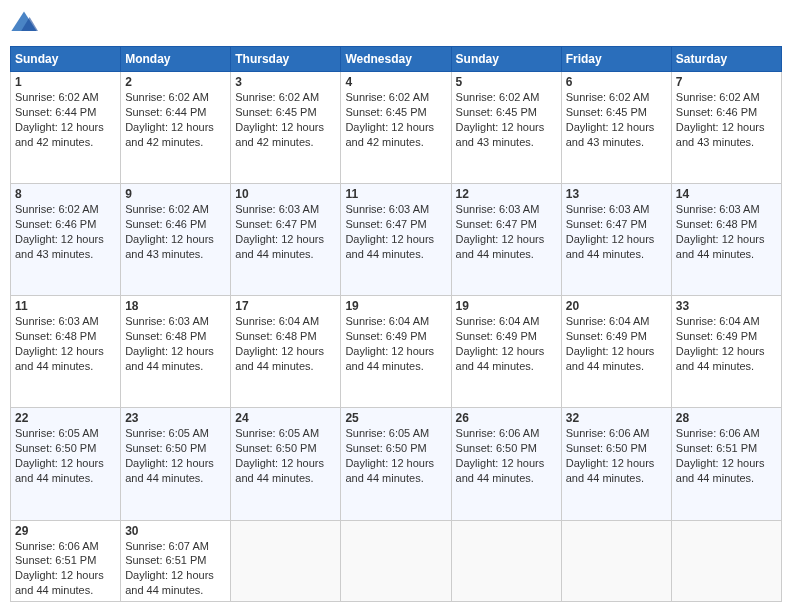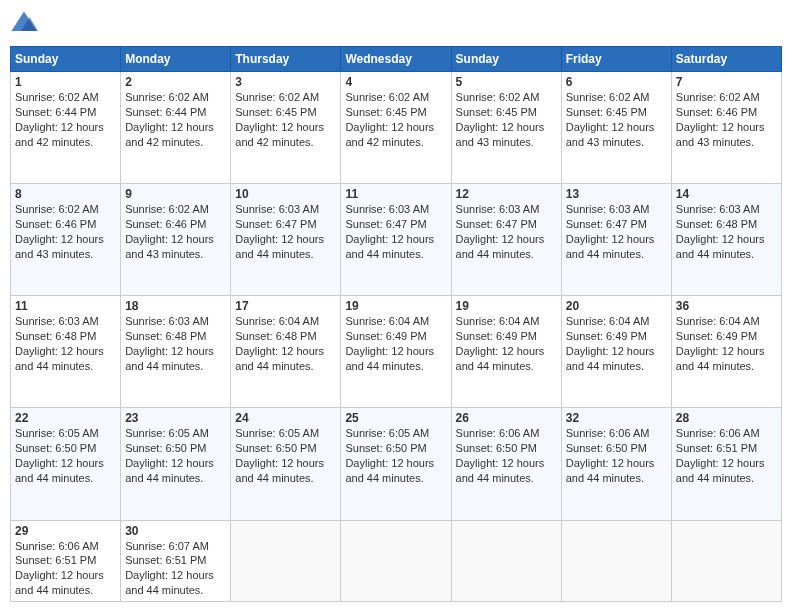--- a/index.html
+++ b/index.html
@@ -296,21 +296,21 @@
         </td>
           <td>
           <span class="day-num">20</span>
           <div class="day-info">
             Sunrise: 6:04 AM<br>
             Sunset: 6:49 PM<br>
             Daylight: 12 hours and 44 minutes.
           </div>
         </td>
           <td>
-          <span class="day-num">36</span>
+          <span class="day-num">33</span>
           <div class="day-info">
             Sunrise: 6:04 AM<br>
             Sunset: 6:49 PM<br>
             Daylight: 12 hours and 44 minutes.
           </div>
         </td>
         </tr>
         <tr>
           <td>
           <span class="day-num">22</span>

